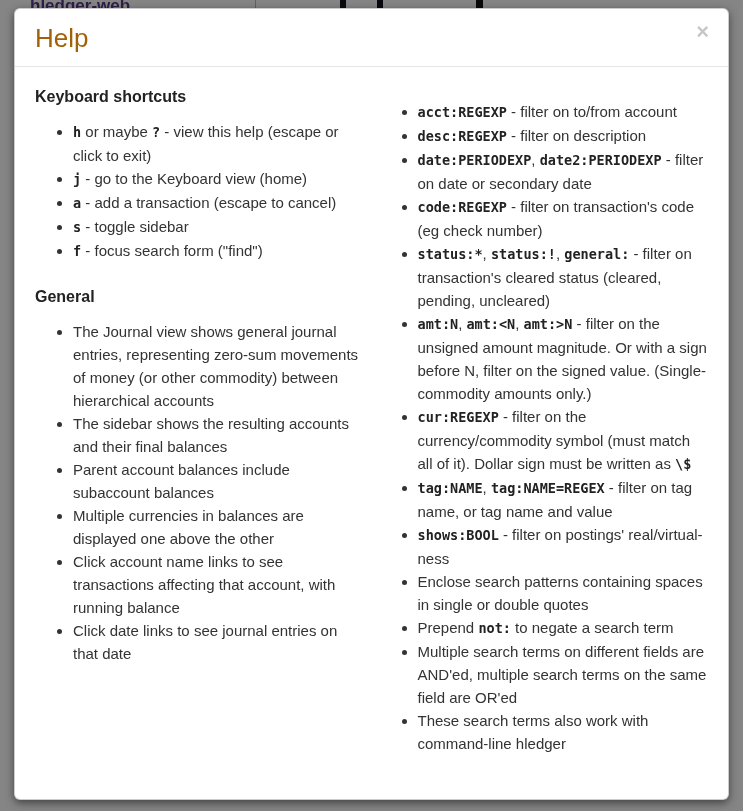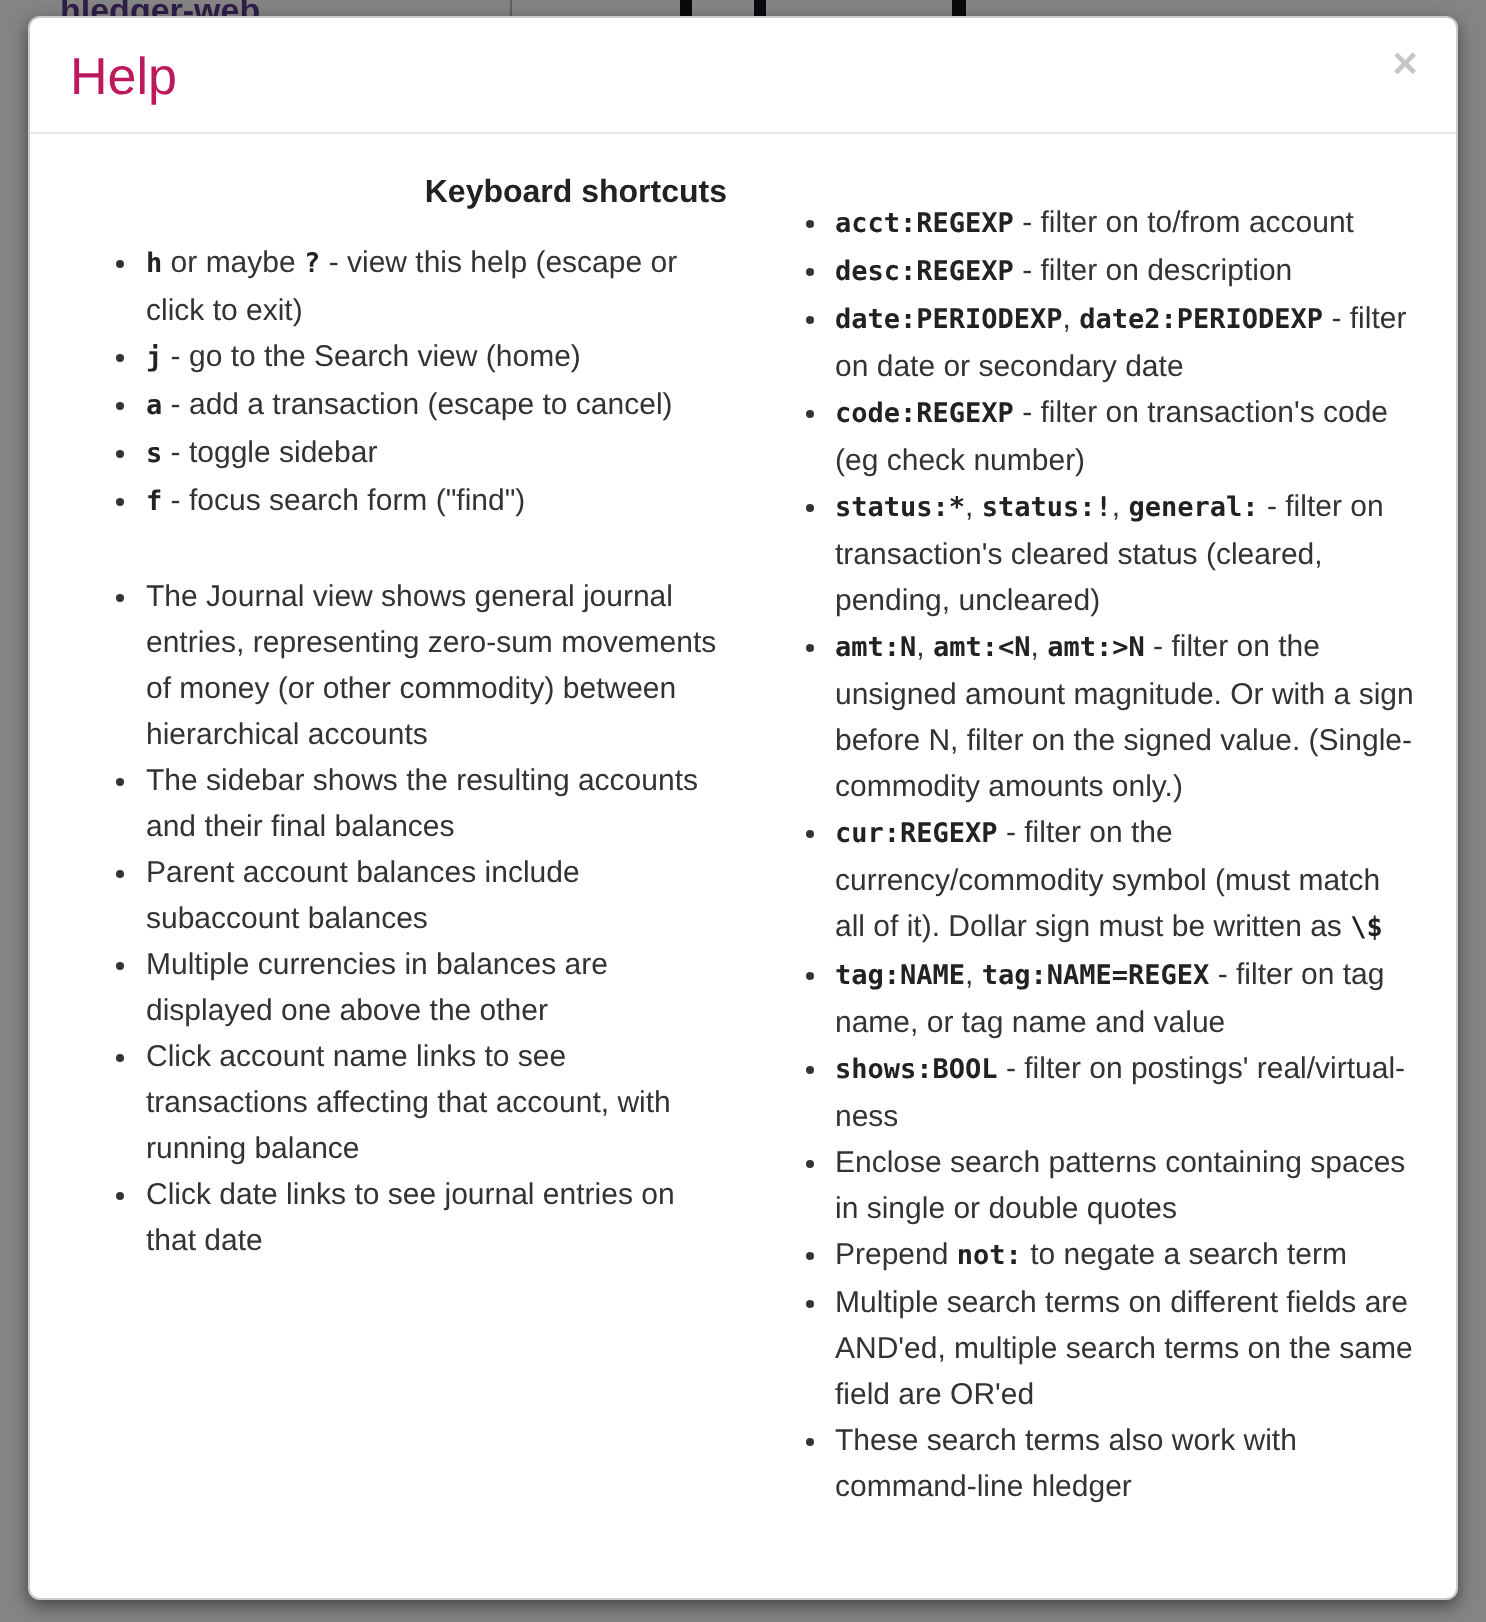--- a/index.html
+++ b/index.html
@@ -56,21 +56,21 @@
   .modal-header {
     position: relative;
     padding: 13px 20px 12px 20px;
     border-bottom: 1px solid #e5e5e5;
   }
   .modal-title {
     margin: 0;
     font-size: 26px;
     font-weight: normal;
     line-height: 32px;
-    color: #be185d;
+    color: #a16207;
   }
   .modal-close {
     position: absolute; top: 13px; right: 19px;
     background: none; border: none; padding: 0;
     font-family: "Liberation Sans", sans-serif;
     font-size: 22px; font-weight: bold; line-height: 20px;
     color: #000; opacity: 0.22;
     cursor: pointer;
   }
   .modal-body {
@@ -80,21 +80,20 @@
     box-sizing: border-box;
   }
   .col { flex: 1 1 0; min-width: 0; }
 
   h3.section-heading {
     margin: 0;
     font-size: 16px;
     font-weight: bold;
     line-height: 20px;
     color: #222;
-    text-align: right;
   }
   ul.help-list {
     margin: 13px 0 24px 0;
     padding: 0 0 0 38px;
     font-size: 15px;
     line-height: 23px;
   }
   ul.help-list li { margin: 0; padding: 0; }
   code {
     font-family: "DejaVu Sans Mono", "Liberation Mono", monospace;
@@ -118,25 +117,26 @@
 <div class="modal">
   <div class="modal-header">
     <h2 class="modal-title">Help</h2>
     <button class="modal-close">×</button>
   </div>
   <div class="modal-body">
     <div class="col">
       <h3 class="section-heading">Keyboard shortcuts</h3>
       <ul class="help-list">
           <li><code>h</code><span> or maybe </span><code>?</code><span> - view this help (escape or click to exit)</span></li>
-          <li><code>j</code><span> - go to the Search view (home)</span></li>
+          <li><code>j</code><span> - go to the Keyboard view (home)</span></li>
           <li><code>a</code><span> - add a transaction (escape to cancel)</span></li>
           <li><code>s</code><span> - toggle sidebar</span></li>
           <li><code>f</code><span> - focus search form ("find")</span></li>
         </ul>
+      <h3 class="section-heading">General</h3>
       <ul class="help-list">
           <li><span>The Journal view shows general journal entries, representing zero-sum movements of money (or other commodity) between hierarchical accounts</span></li>
           <li><span>The sidebar shows the resulting accounts and their final balances</span></li>
           <li><span>Parent account balances include subaccount balances</span></li>
           <li><span>Multiple currencies in balances are displayed one above the other</span></li>
           <li><span>Click account name links to see transactions affecting that account, with running balance</span></li>
           <li><span>Click date links to see journal entries on that date</span></li>
         </ul>
     </div>
     <div class="col">

